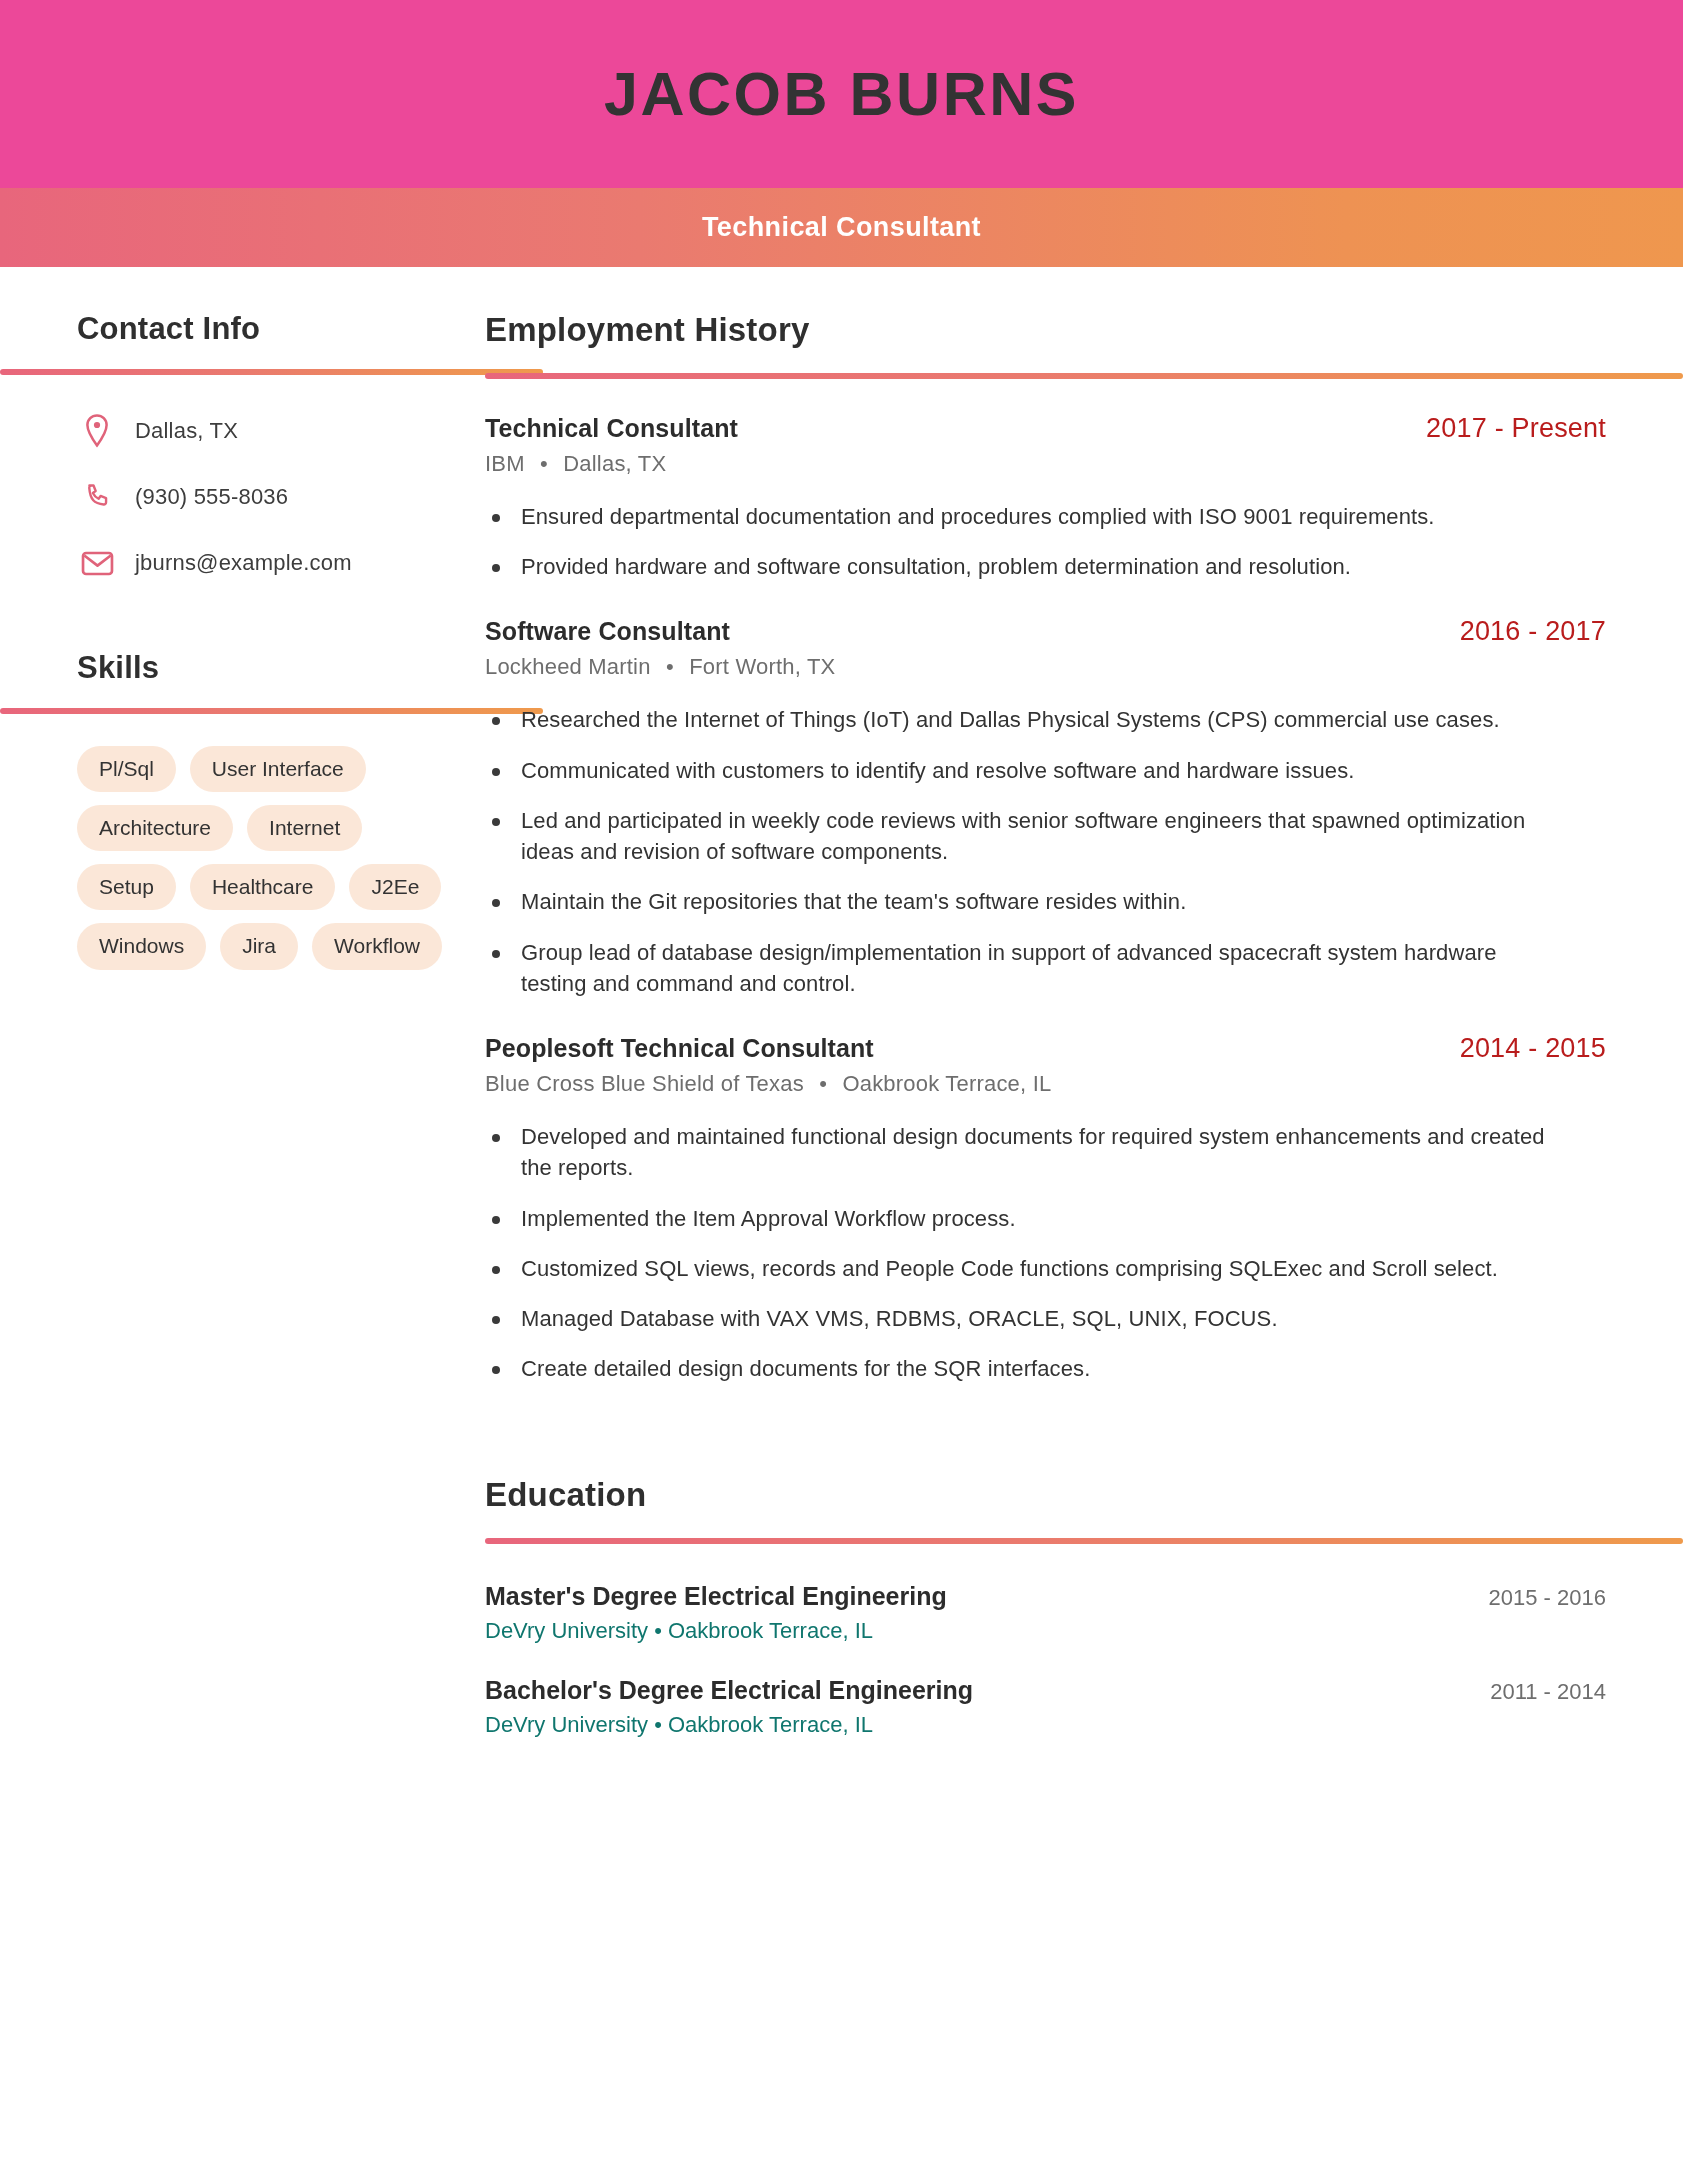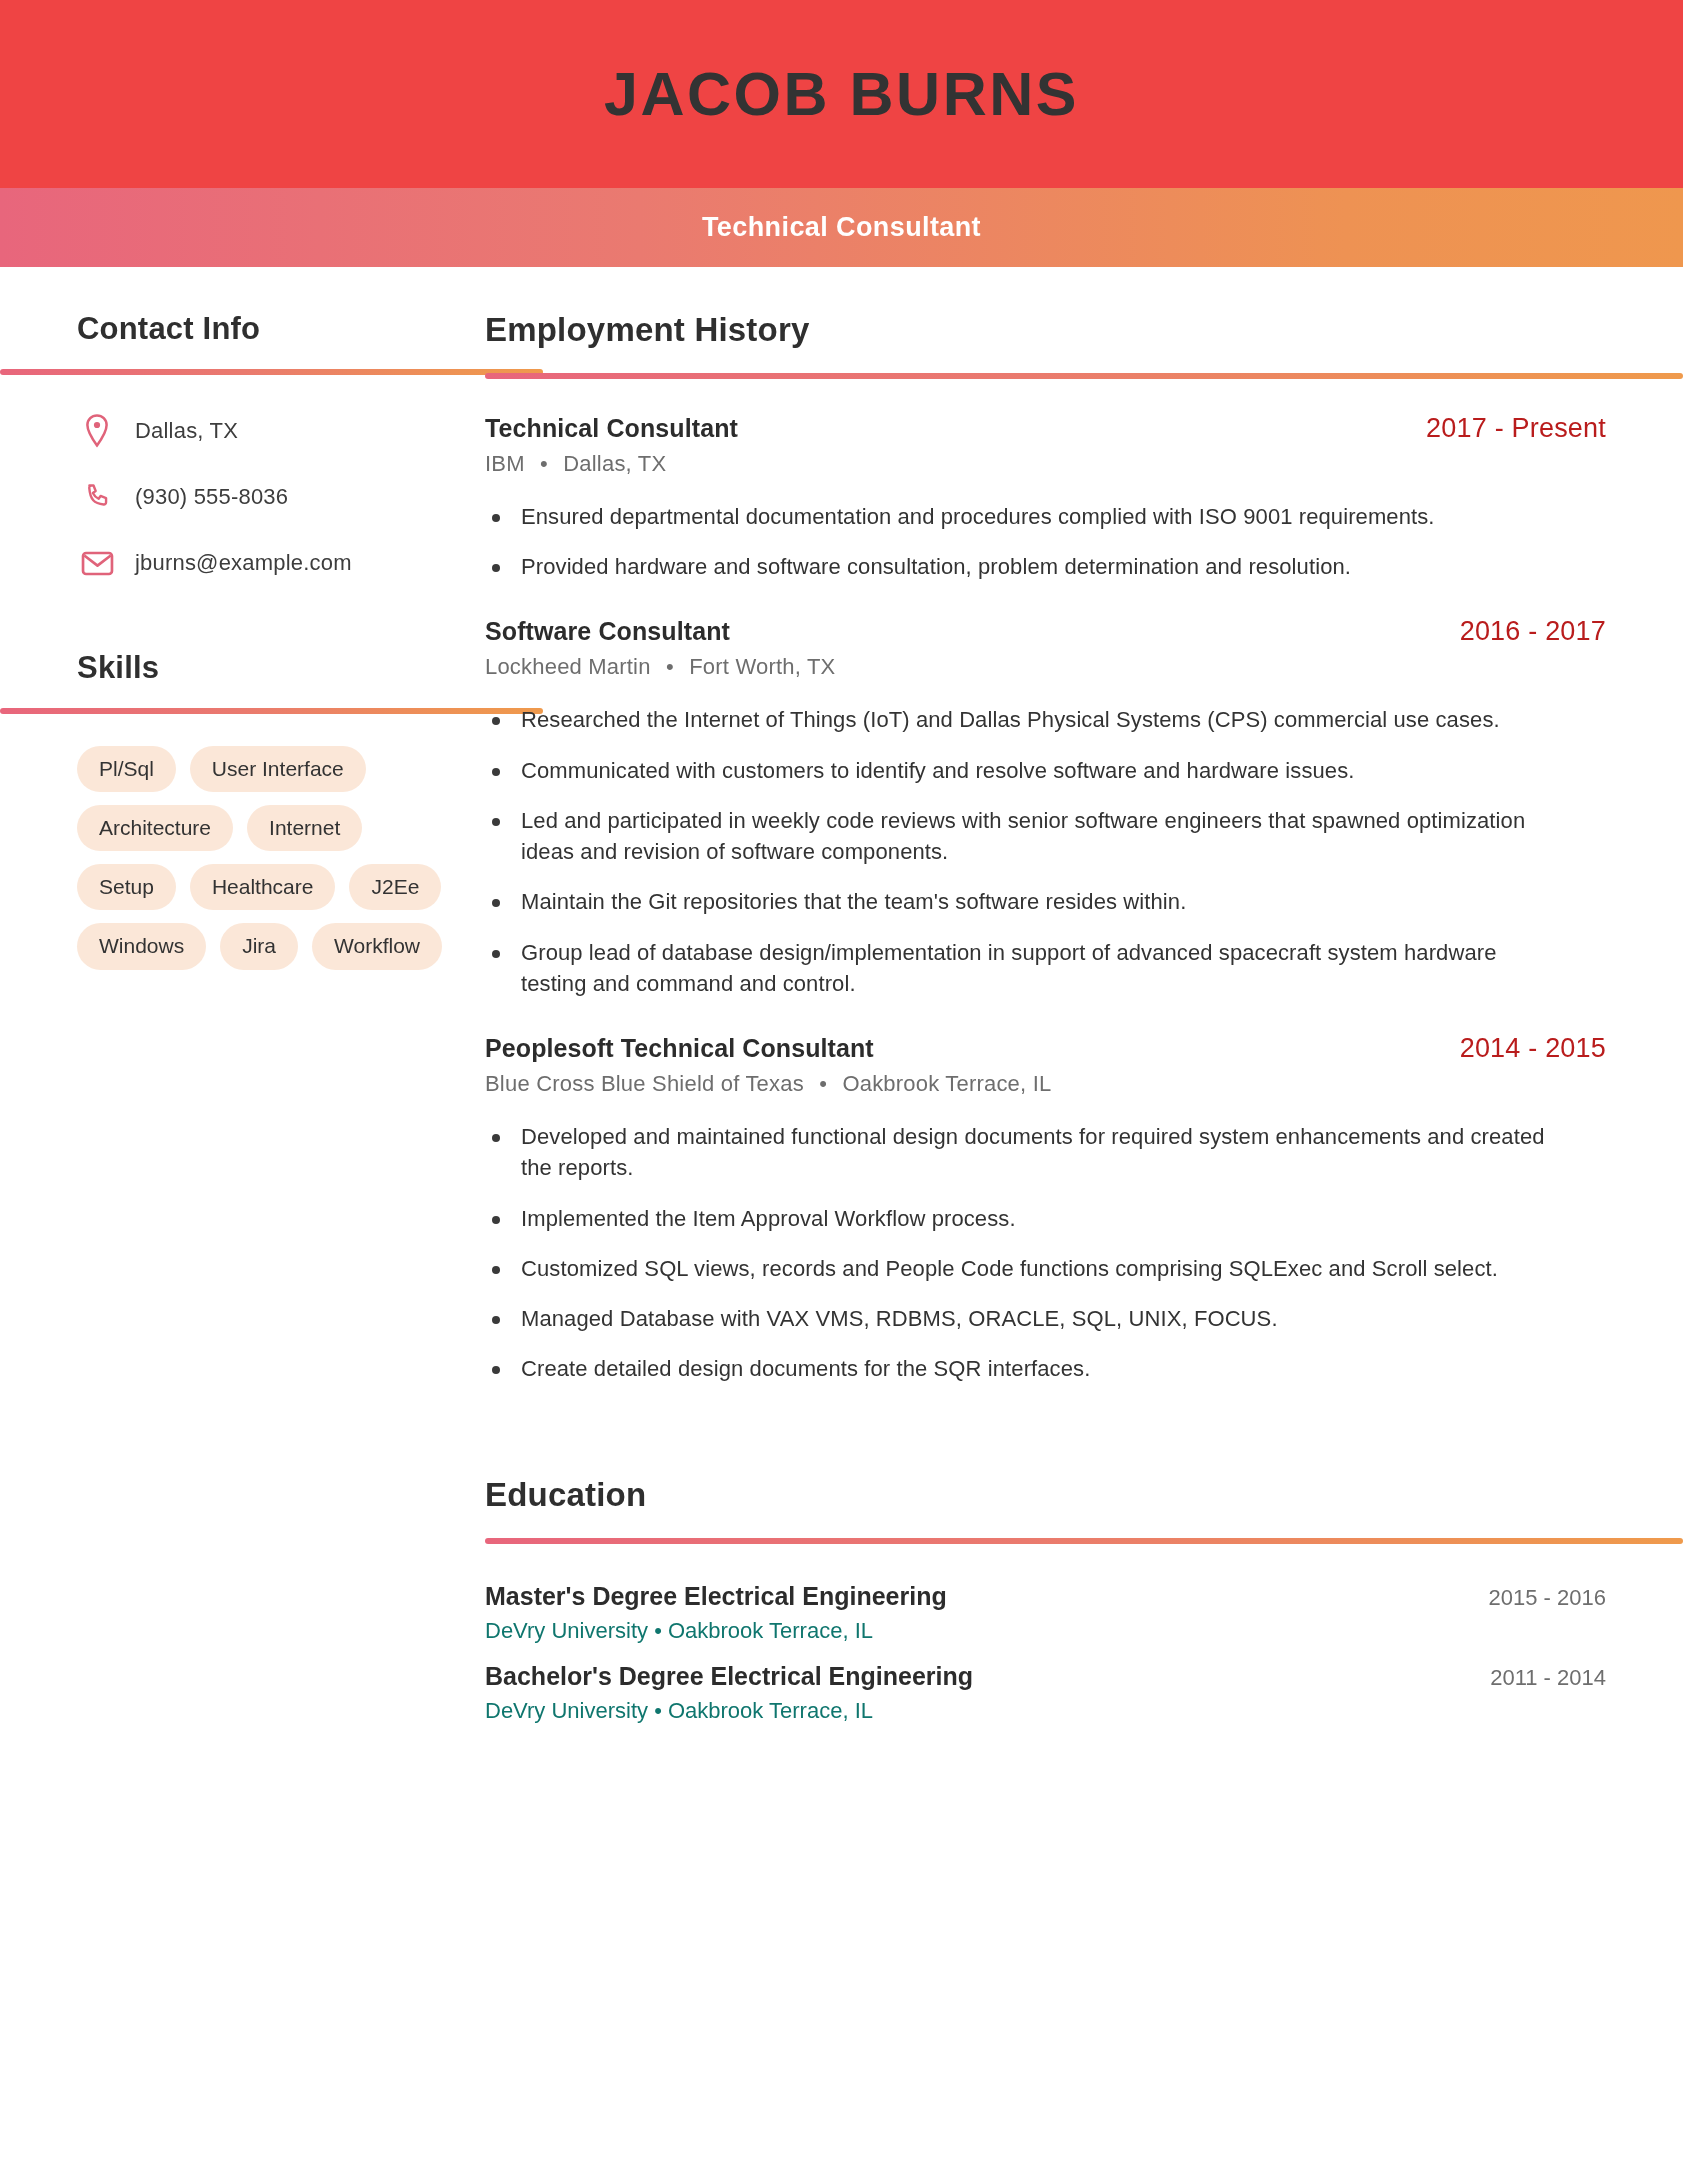--- a/index.html
+++ b/index.html
@@ -16,21 +16,21 @@
     position: relative;
     overflow: hidden;
   }
 
   
   .header-name-wrap {
     height: 188px;
     display: flex;
     align-items: center;
     justify-content: center;
-    background: #ef4444;
+    background: #ec4899;
   }
 
   .header-name {
     font-size: 61px;
     font-weight: 700;
     letter-spacing: 2.5px;
     color: #333333;
     text-align: center;
     line-height: 1;
   }
@@ -209,21 +209,21 @@
     top: 13px;
     width: 8px;
     height: 8px;
     border-radius: 50%;
     background: #3a3a3a;
   }
 
   
   .education-block { margin-top: 91px; }
 
-  .edu-entry { margin-top: 18px; }
+  .edu-entry { margin-top: 32px; }
   .edu-entry.first { margin-top: 38px; }
 
   .edu-degree {
     font-size: 25px;
     font-weight: 700;
     color: #2c2c2c;
   }
 
   .edu-dates {
     font-size: 22px;

